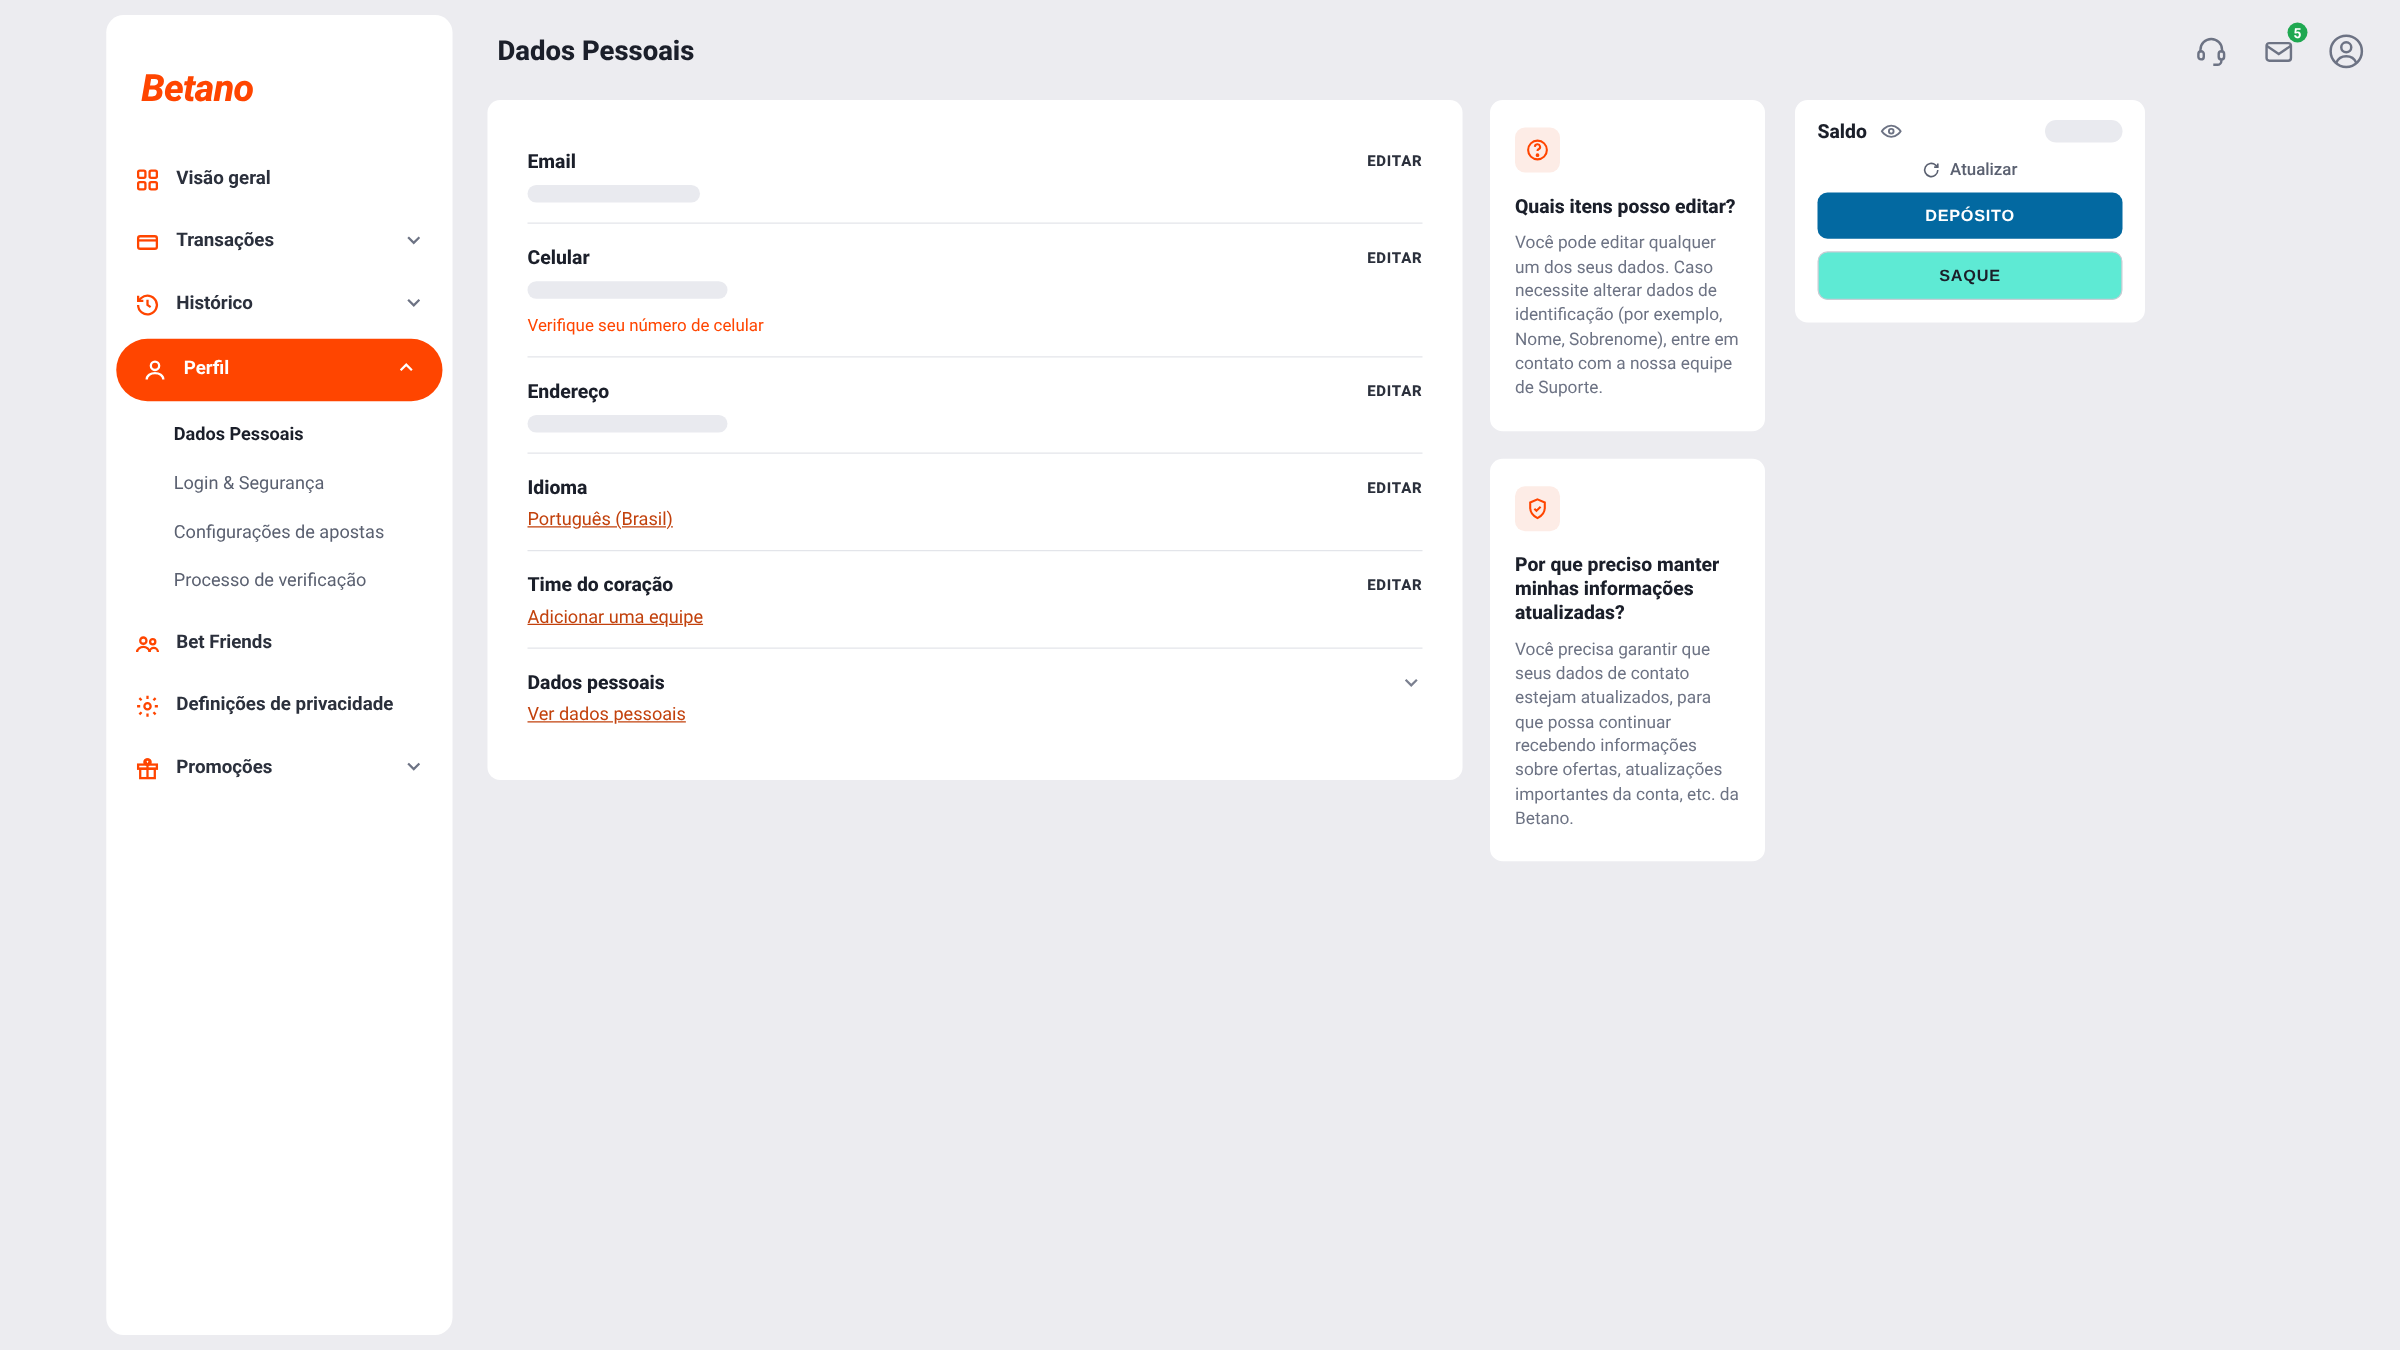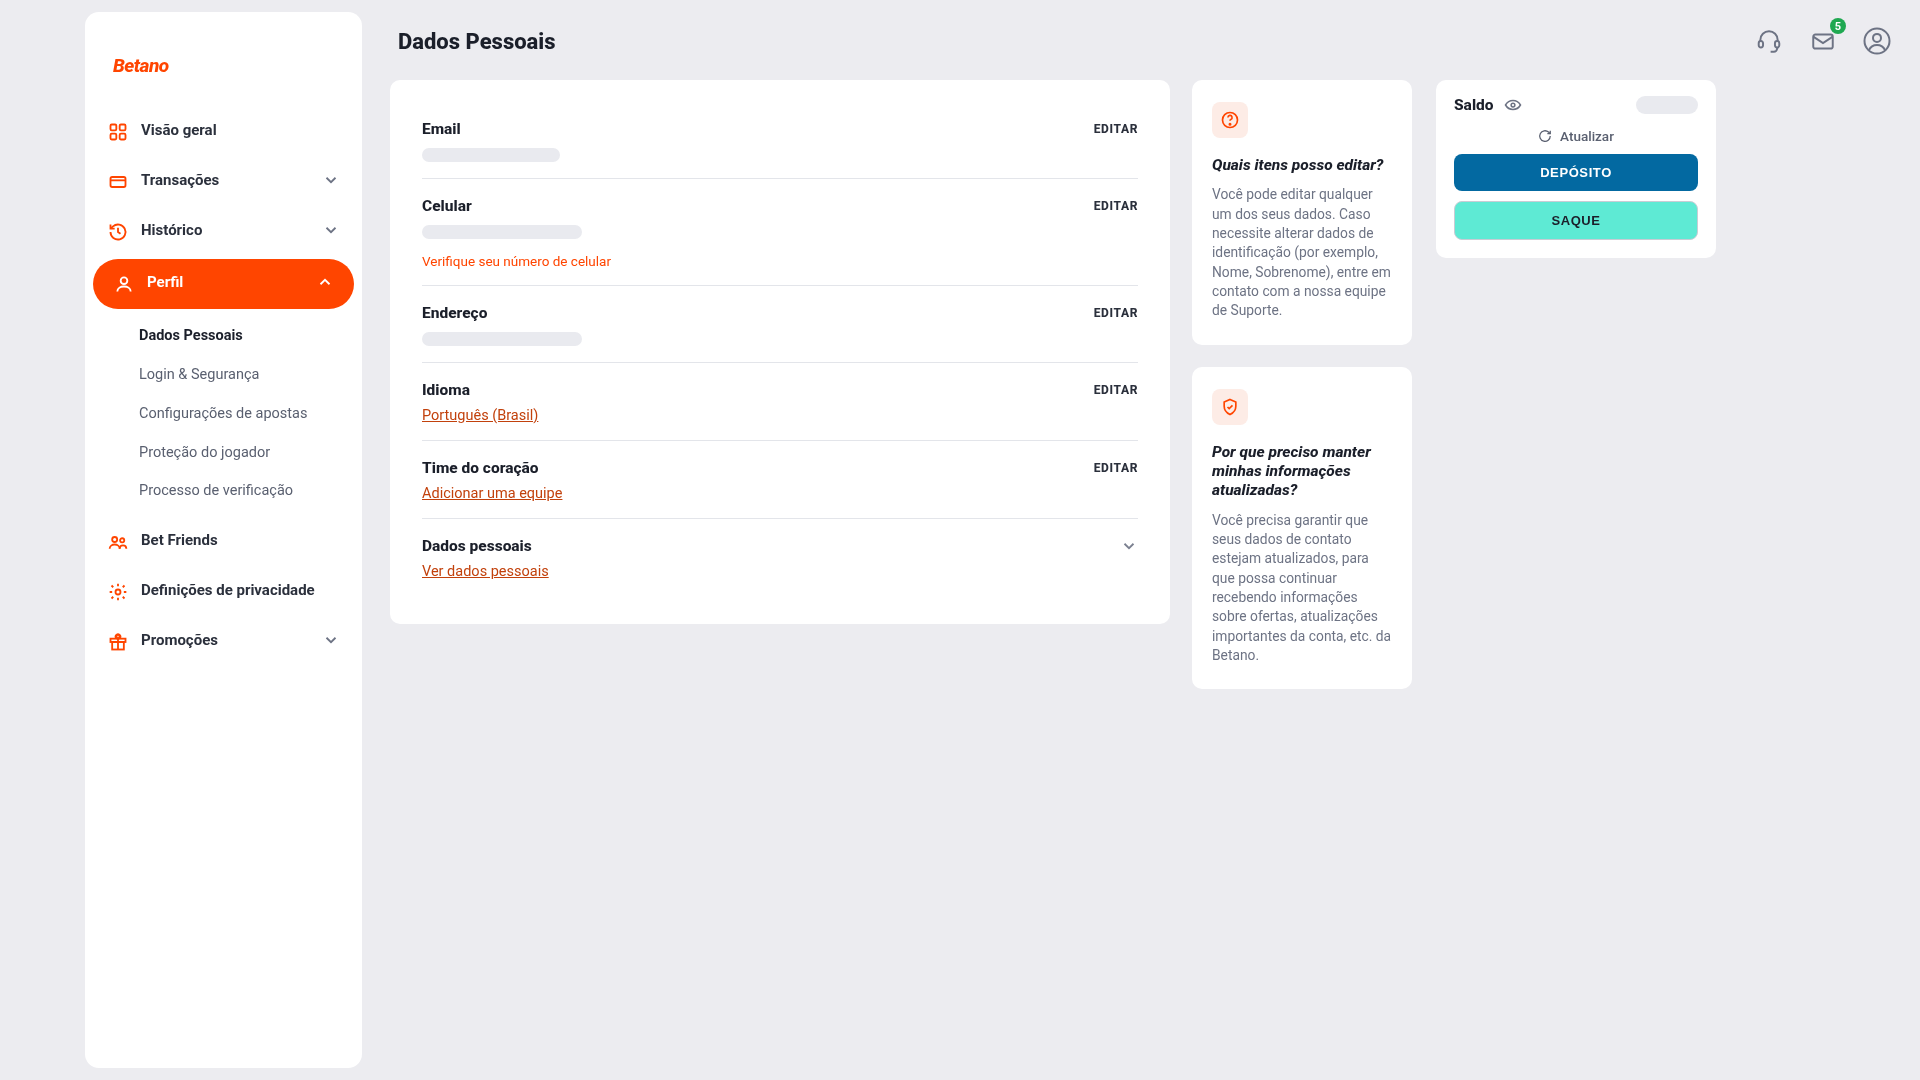--- a/index.html
+++ b/index.html
@@ -1,19 +1,19 @@
 <!DOCTYPE html>
 <html><head>
 <meta charset="utf-8">
 <style>
 * { box-sizing: border-box; margin: 0; padding: 0; }
 body { font-family: -apple-system, BlinkMacSystemFont, 'Segoe UI', Roboto, Arial, sans-serif; background: #ececf0; color: #1b1f2a; width:1920px; height:1080px; overflow:hidden; }
 .app { display:flex; width:100%; height:100%; }
 .sidebar { width:277px; background:#fff; border-radius:14px; margin:12px 0 12px 85px; padding:20px 0; display:flex; flex-direction:column; }
-.logo { color:#ff4500; font-weight:800; font-style:italic; font-size:19px; padding:22px 36px 30px 28px; letter-spacing:-0.5px; }
+.logo { color:#ff4500; font-weight:800; font-style:italic; font-size:30px; padding:22px 36px 30px 28px; letter-spacing:-0.5px; }
 .nav { list-style:none; }
 .nav-item { display:flex; gap:12px; padding:14px 22px; font-size:15px; font-weight:700; color:#2b303c; cursor:pointer; }
 .nav-item .icon { width:22px; height:22px; color:#ff4500; display:flex; align-items:center; justify-content:center; }
 .nav-item .chev { margin-left:auto; color:#6d7384; width:18px; height:18px; }
 .nav-item.active { background:#ff4500; color:#fff; border-radius:999px; margin:2px 8px; padding:14px 20px; }
 .nav-item.active .icon { color:#fff; }
 .nav-item.active .chev { color:#fff; }
 .subnav { list-style:none; padding:6px 0 6px 0; }
 .subnav-item { padding:10px 22px 10px 54px; font-size:14.5px; color:#5a6070; cursor:pointer; line-height:1.3; }
 .subnav-item.current { color:#1b1f2a; font-weight:700; }
@@ -36,21 +36,21 @@
 .field-action.chev .chev-ico { width:18px; height:18px; color:#7b8090; }
 .field-value { margin-top:8px; font-size:14.5px; color:#c2410c;text-decoration:underline; }
 .placeholder { background:#e9eaef; border-radius:999px; height:14px; margin-top:10px; }
 .ph-sm { width:138px; }
 .ph-md { width:160px; }
 .field-warn { color:#ff4500; font-size:13.5px; margin-top:14px; }
 
 .info-col { width:220px; display:flex; flex-direction:column; gap:22px; }
 .info-card { background:#fff; border-radius:10px; padding:22px 20px 24px 20px; }
 .info-icon { width:36px; height:36px; border-radius:8px; background:#fdece6; color:#ff4500; display:flex; align-items:center; justify-content:center; margin-bottom:18px; }
-.info-title { font-size:15.5px; font-weight:800; color:#1b1f2a; margin-bottom:10px; line-height:1.25;font-style:italic; }
+.info-title { font-size:15.5px; font-weight:800; color:#1b1f2a; margin-bottom:10px; line-height:1.25; }
 .info-text { font-size:13.8px; color:#6d7384; line-height:1.4; }
 
 .right-col { width:280px; margin-left:2px; margin-right:82px; }
 .balance-card { background:#fff; border-radius:10px; padding:16px 18px 18px 18px; }
 .balance-row { display:flex; align-items:center; gap:10px; }
 .balance-label { font-size:15.5px; font-weight:800; color:#1b1f2a; }
 .balance-eye { width:18px; height:18px; color:#6d7384; cursor:pointer; }
 .balance-ph { margin-left:auto; width:62px; height:18px; background:#e9eaef; border-radius:999px; }
 .refresh { display:flex; align-items:center; justify-content:center; gap:8px; font-size:13.5px; color:#5a6070; margin:14px 0 10px 0; cursor:pointer; font-weight:500; }
 .refresh .ico { width:14px; height:14px; }
@@ -123,21 +123,20 @@
           <svg viewBox="0 0 24 24" width="18" height="18" fill="none" stroke="currentColor" stroke-width="2.4">
               <path d="M6 15l6-6 6 6"></path>
             </svg>
         </span>
       </li>
 
       <ul class="subnav">
         <li class="subnav-item current">Dados Pessoais</li>
         <li class="subnav-item">Login &amp; Segurança</li>
         <li class="subnav-item">Configurações de apostas</li>
-        <li class="subnav-item">Proteção do jogador</li>
         <li class="subnav-item">Processo de verificação</li>
       </ul>
 
       <li class="nav-item">
         <span class="icon">
           <svg viewBox="0 0 24 24" width="20" height="20" fill="none" stroke="currentColor" stroke-width="2.2">
               <circle cx="8" cy="9" r="3"></circle>
               <circle cx="17" cy="10" r="2.5"></circle>
               <path d="M2 20c0-3 3-5 6-5s6 2 6 5"></path>
               <path d="M14 20c0-2.5 2-4 4-4s4 1.5 4 4"></path>

